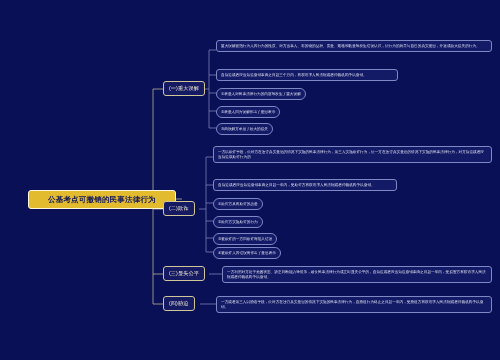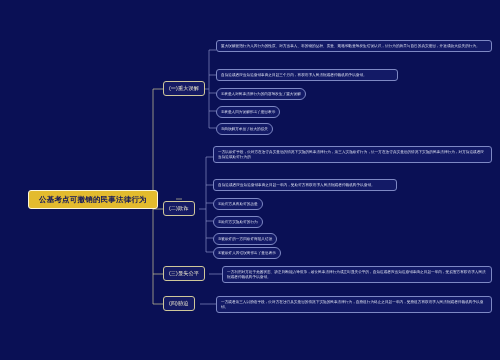--- a/index.html
+++ b/index.html
@@ -35,21 +35,21 @@
   }
   
   .root {
     background: #e3bb2e;
     color: #10155c;
     border: 1px solid #fdf6d8;
     border-radius: 3px;
     font-size: 7.5px;
     line-height: 1.25;
     letter-spacing: .2px;
-    padding: 4px 10px;
+    padding: 4px 19px;
     white-space: nowrap;
     font-weight: bold;
   }
   
   .branch {
     background: #151a63;
     color: #f0ead0;
     border: 1px solid #cfc79a;
     border-radius: 3px;
     font-size: 5.2px;

